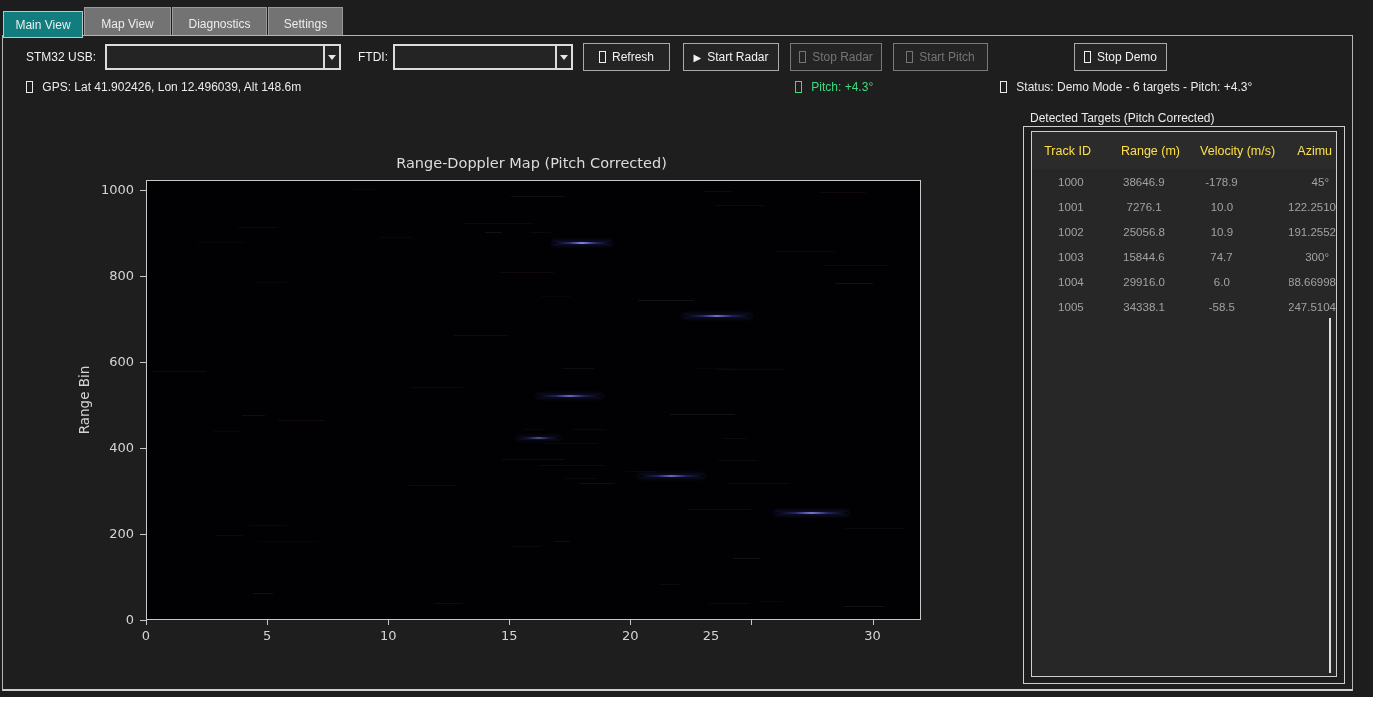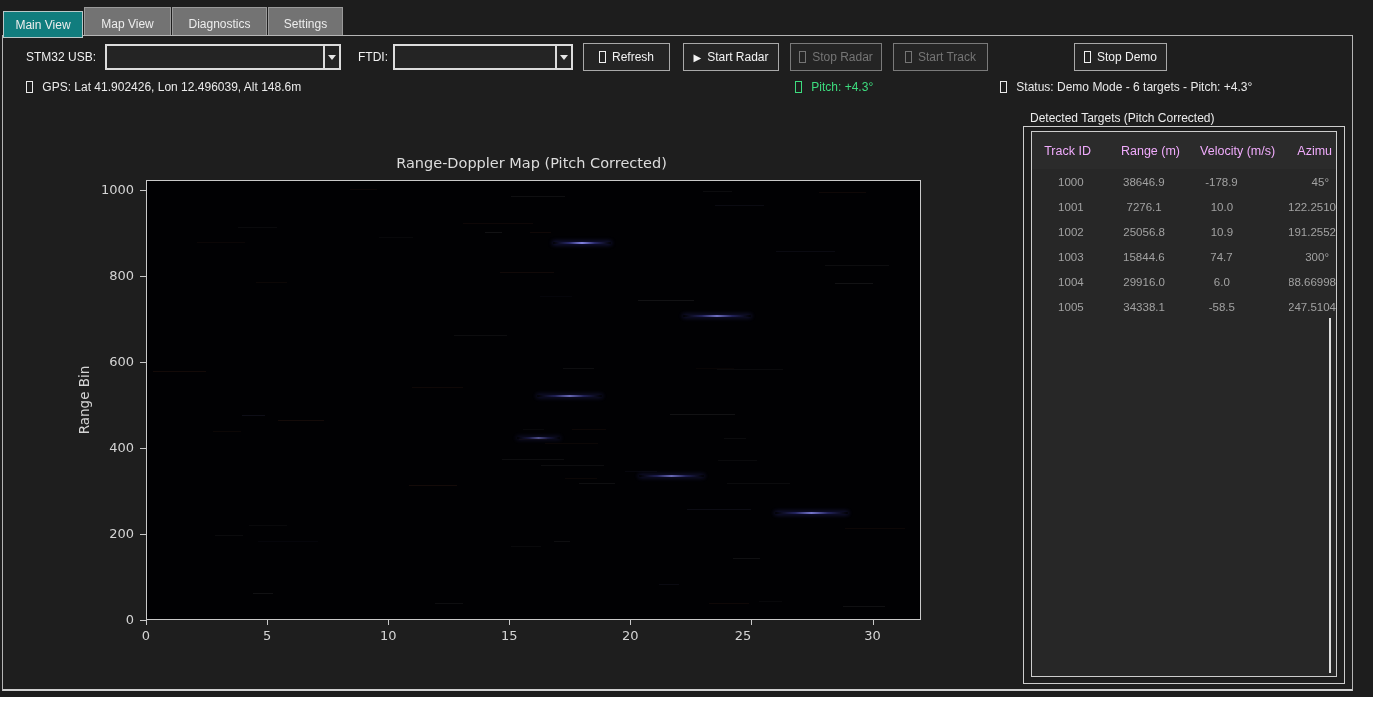--- a/index.html
+++ b/index.html
@@ -52,21 +52,21 @@
   .streak { position:absolute; height:2px; border-radius:1px; }
   .noise  { position:absolute; height:1px; }
 
   
   .tp-title { position:absolute; left:1030px; top:111px; color:#ececec; font-size:12px; }
   .tp-outer { position:absolute; left:1023px; top:126px; width:322px; height:558px;
               border:1px solid #cdcdcd; background:#1e1e1e; }
   .tp-table { position:absolute; left:1031px; top:131px; width:306px; height:546px;
               border:1px solid #cdcdcd; background:#272727; overflow:hidden; }
   .tp-headrow { position:absolute; left:0; top:0; width:100%; height:37px; display:flex;
-                color:#f0abfc; font-size:12.5px; background:#2b2b2b;gap:16px; }
+                color:#fde047; font-size:12.5px; background:#2b2b2b;gap:16px; }
   .tp-headrow .hc { display:flex; align-items:center; justify-content:center; }
   .tp-row { position:absolute; left:0; width:100%; height:25px; display:flex;
             color:#a2a2a2; font-size:11.5px; cursor:default; }
   .tp-row .c { display:flex; align-items:center; justify-content:center; overflow:hidden; }
   .c0 { width:85px; } .c1 { width:75px; } .c2 { width:95px; } .c3 { width:51px; }
   .tp-row .c3 { justify-content:flex-end; white-space:nowrap;margin-left:24px; }
   .tp-row .c3.deg { padding-right:7px; }
   .tp-scroll { position:absolute; left:1329px; top:318px; width:2px; height:355px; background:#dedede; }
 </style>
 </head>
@@ -107,21 +107,21 @@
   <div class="btn" style="left:683px;top:43px;width:96px;">
     <span class="play">▶</span>
     <span>Start Radar</span>
   </div>
   <div class="btn disabled" style="left:790px;top:43px;width:92px;">
     <span class="tofu"></span>
     <span>Stop Radar</span>
   </div>
   <div class="btn disabled" style="left:893px;top:43px;width:95px;">
     <span class="tofu"></span>
-    <span>Start Track</span>
+    <span>Start Pitch</span>
   </div>
   <div class="btn" style="left:1074px;top:43px;width:93px;">
     <span class="tofu"></span>
     <span>Stop Demo</span>
   </div>
 
   <div class="statusline" style="left:26px;top:80px;">
     <span class="tofu"></span>
     <span>GPS: Lat 41.902426, Lon 12.496039, Alt 148.6m</span>
   </div>
@@ -203,21 +203,21 @@
       <div class="xtick-lbl" style="left: 146px;">0</div>
       <div class="xtick-mark" style="left: 267.094px;"></div>
       <div class="xtick-lbl" style="left: 267.094px;">5</div>
       <div class="xtick-mark" style="left: 388.188px;"></div>
       <div class="xtick-lbl" style="left: 388.188px;">10</div>
       <div class="xtick-mark" style="left: 509.281px;"></div>
       <div class="xtick-lbl" style="left: 509.281px;">15</div>
       <div class="xtick-mark" style="left: 630.375px;"></div>
       <div class="xtick-lbl" style="left: 630.375px;">20</div>
       <div class="xtick-mark" style="left: 751.469px;"></div>
-      <div class="xtick-lbl" style="left: 743px;">25</div>
+      <div class="xtick-lbl" style="left: 711px;">25</div>
       <div class="xtick-mark" style="left: 872.562px;"></div>
       <div class="xtick-lbl" style="left: 872.562px;">30</div>
       <div class="ytick-mark" style="top: 620px;"></div>
       <div class="ytick-lbl" style="top: 620px;">0</div>
       <div class="ytick-mark" style="top: 533.978px;"></div>
       <div class="ytick-lbl" style="top: 533.978px;">200</div>
       <div class="ytick-mark" style="top: 447.957px;"></div>
       <div class="ytick-lbl" style="top: 447.957px;">400</div>
       <div class="ytick-mark" style="top: 361.935px;"></div>
       <div class="ytick-lbl" style="top: 361.935px;">600</div>

